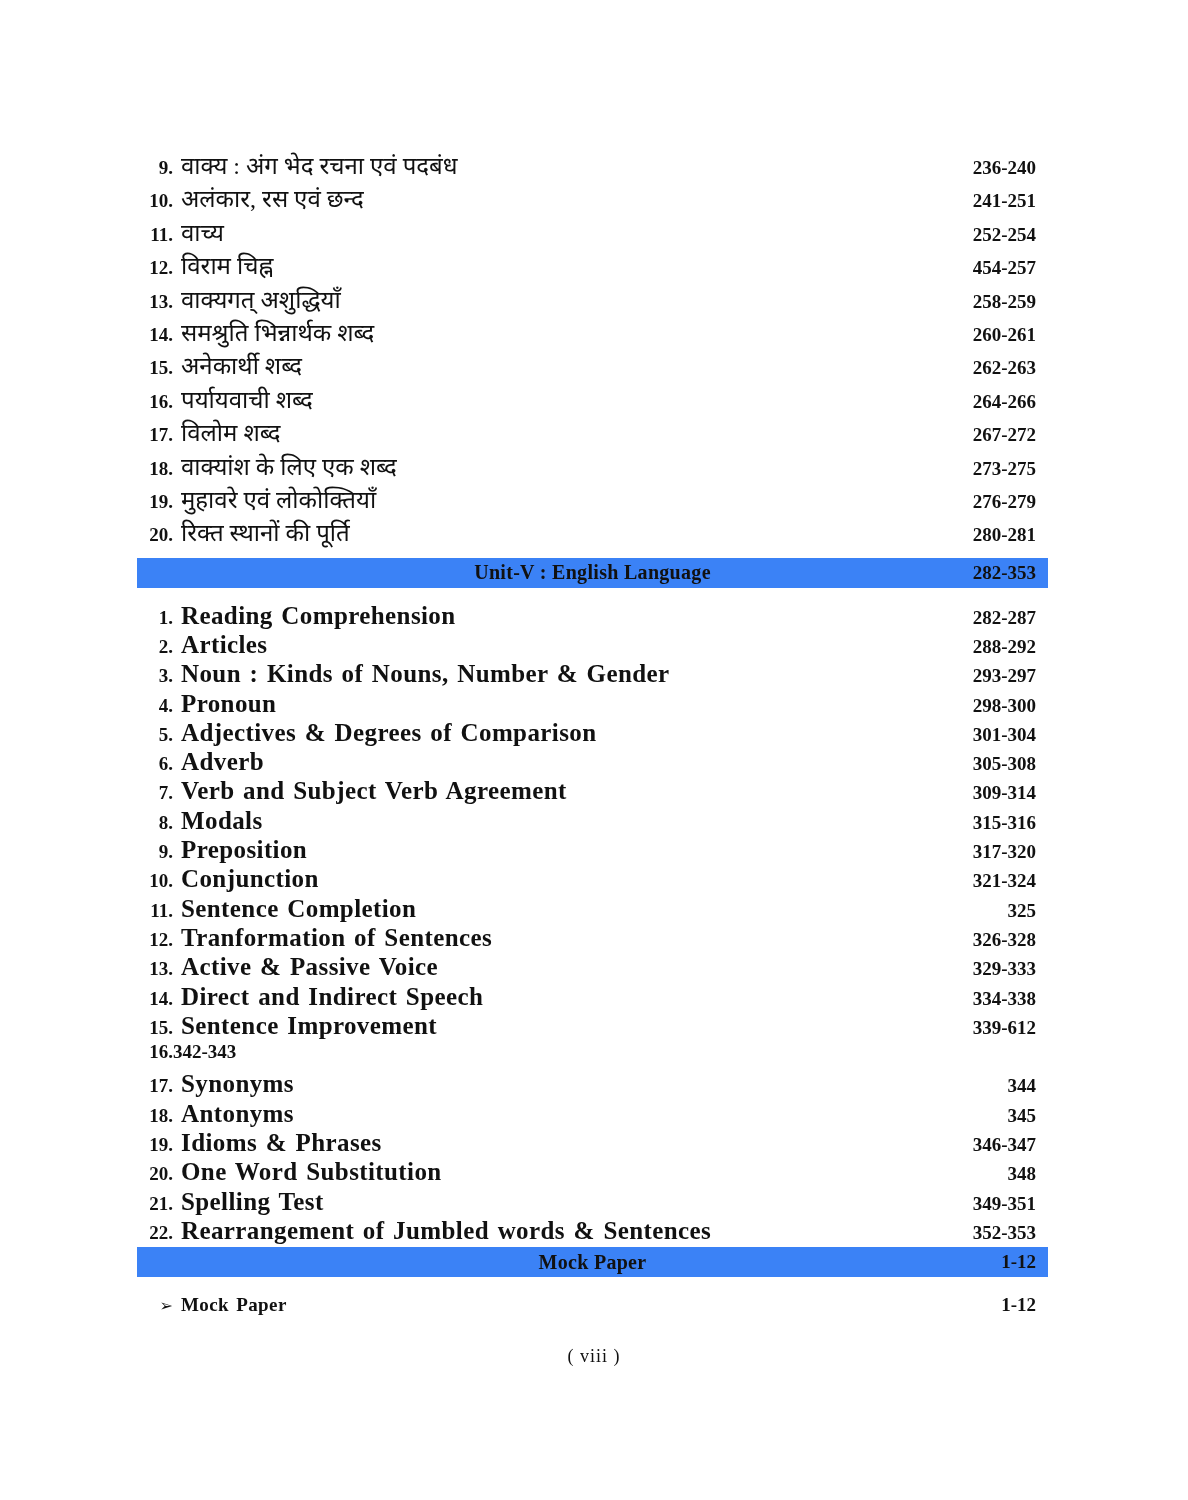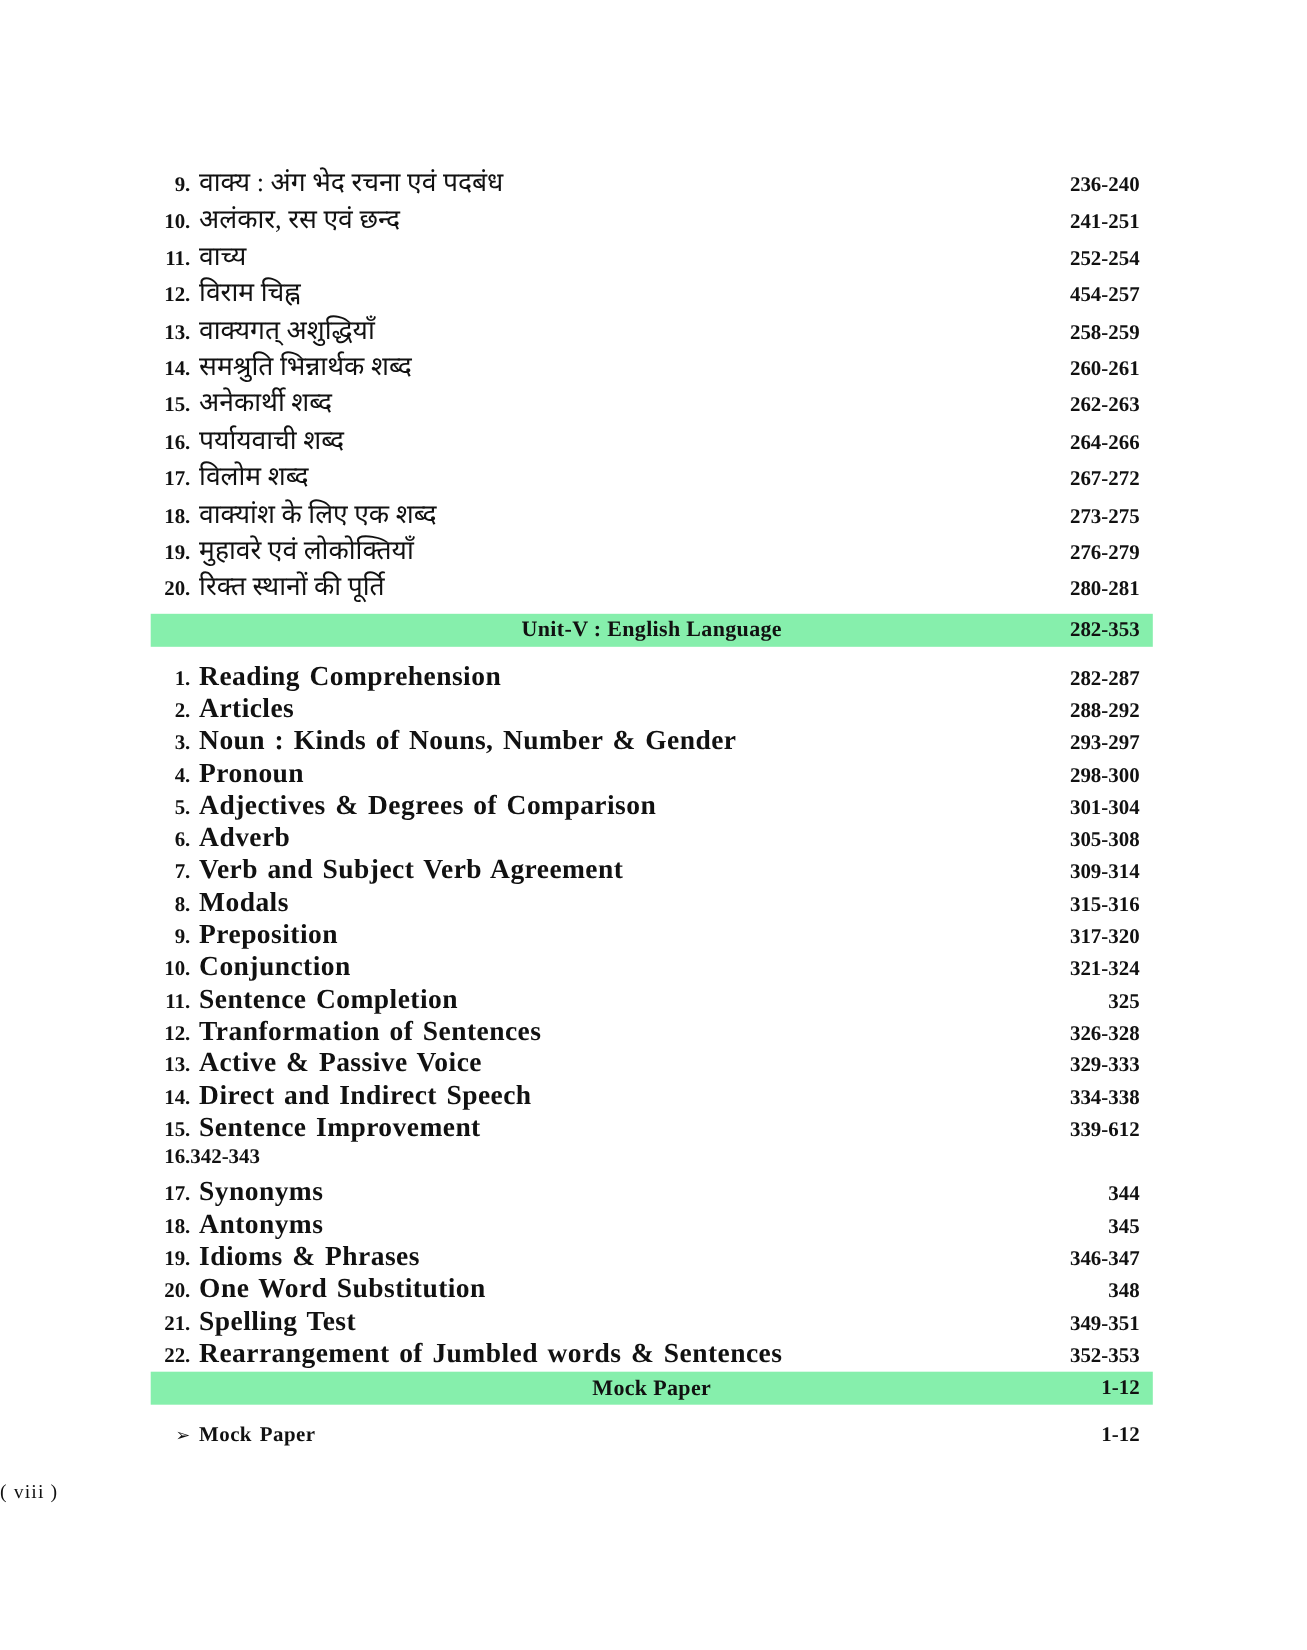--- a/index.html
+++ b/index.html
@@ -54,21 +54,21 @@
   }
   .pages {
     flex: 0 0 auto;
     text-align: right;
     font-weight: bold;
     font-size: 19px;
   }
   .section-bar {
     position: relative;
     height: 30px;
-    background: #86efac;
+    background: #3b82f6;
     display: flex;
     align-items: center;
     justify-content: center;
   }
   .section-bar .bar-title {
     font-size: 20px;
     font-weight: bold;
     letter-spacing: 0.3px;
   }
   .section-bar .bar-pages {
@@ -101,21 +101,21 @@
     font-size: 19px;
     font-weight: bold;
     letter-spacing: 0.4px;
     word-spacing: 2px;
   }
   .footer {
     position: absolute;
     left: 0;
     top: 1346px;
     width: 1188px;
-    text-align: left;
+    text-align: center;
     font-size: 18px;
     letter-spacing: 1px;
   }
 </style>
 </head>
 <body>
 
 <div class="page">
   <div class="content">
 

